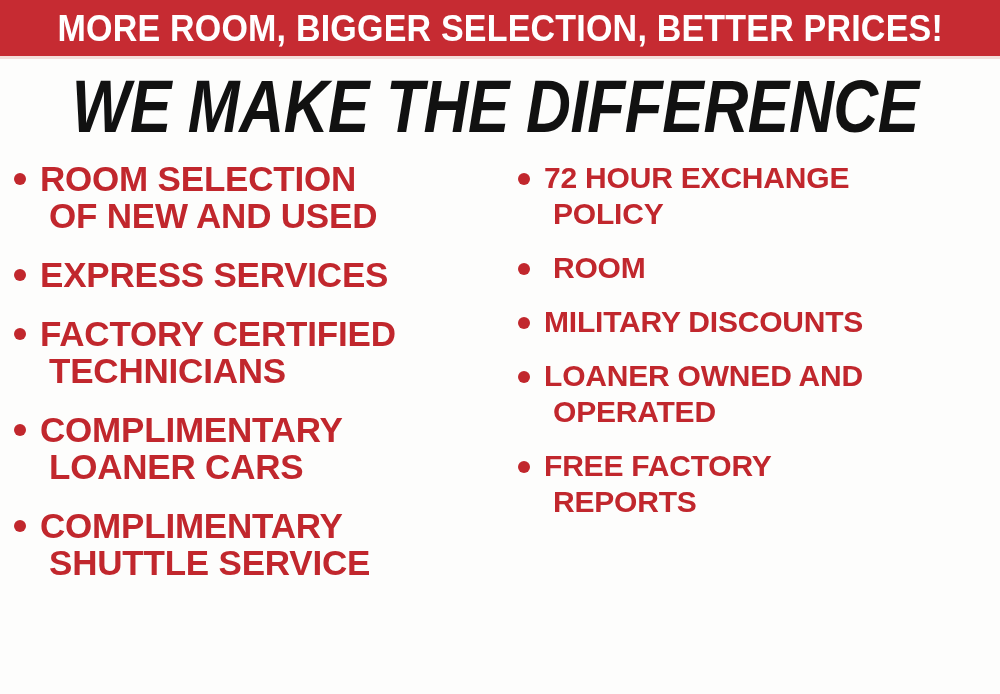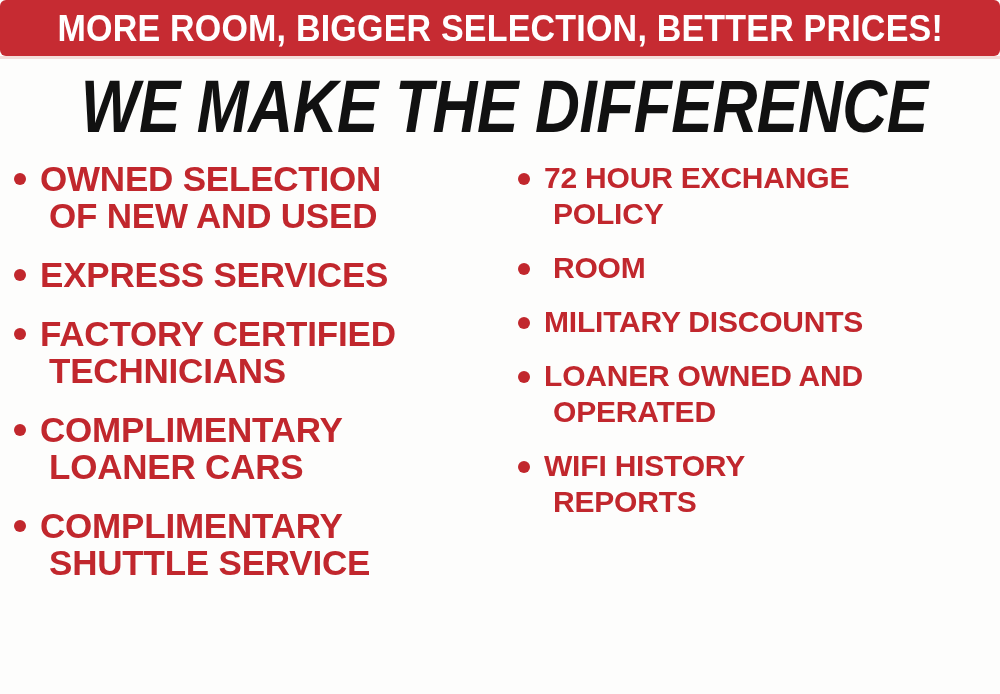--- a/index.html
+++ b/index.html
@@ -22,21 +22,20 @@
   #banner {
     position: absolute;
     left: 0;
     top: 0;
     width: 1000px;
     height: 56px;
     background: #c62b32;
     display: flex;
     align-items: center;
     justify-content: center;
-    border-radius: 6px;
   }
   #banner-underline {
     position: absolute;
     left: 0;
     top: 56px;
     width: 1000px;
     height: 3px;
     background: #f3ddda;
   }
   #banner-text {
@@ -53,21 +52,21 @@
 
   
   #headline {
     position: absolute;
     left: 0;
     top: 66px;
     width: 1000px;
     height: 82px;
     display: flex;
     align-items: center;
-    justify-content: flex-start;
+    justify-content: flex-end;
   }
   #headline-text {
     color: #111111;
     font-family: "Liberation Sans Narrow", "Liberation Sans", sans-serif;
     font-weight: bold;
     font-style: italic;
     font-size: 74px;
     line-height: 1;
     white-space: nowrap;
     letter-spacing: -0.5px;
@@ -126,21 +125,21 @@
   <div id="banner-underline"></div>
 
   <div id="headline">
     <div id="headline-text">WE MAKE THE DIFFERENCE</div>
   </div>
 
   <div class="column" id="col-left">
       <div class="bullet-item">
         <span class="bullet-dot"></span>
         <div class="bullet-lines">
-          <div class="bullet-line">OWNED SELECTION</div>
+          <div class="bullet-line">ROOM SELECTION</div>
           <div class="bullet-line indented">OF NEW AND USED</div>
         </div>
       </div>
       <div class="bullet-item">
         <span class="bullet-dot"></span>
         <div class="bullet-lines">
           <div class="bullet-line">EXPRESS SERVICES</div>
         </div>
       </div>
       <div class="bullet-item">
@@ -188,19 +187,19 @@
       <div class="bullet-item">
         <span class="bullet-dot"></span>
         <div class="bullet-lines">
           <div class="bullet-line">LOANER OWNED AND</div>
           <div class="bullet-line indented">OPERATED</div>
         </div>
       </div>
       <div class="bullet-item">
         <span class="bullet-dot"></span>
         <div class="bullet-lines">
-          <div class="bullet-line">WIFI HISTORY</div>
+          <div class="bullet-line">FREE FACTORY</div>
           <div class="bullet-line indented">REPORTS</div>
         </div>
       </div>
     </div>
 
 </div>
 
 </body></html>

